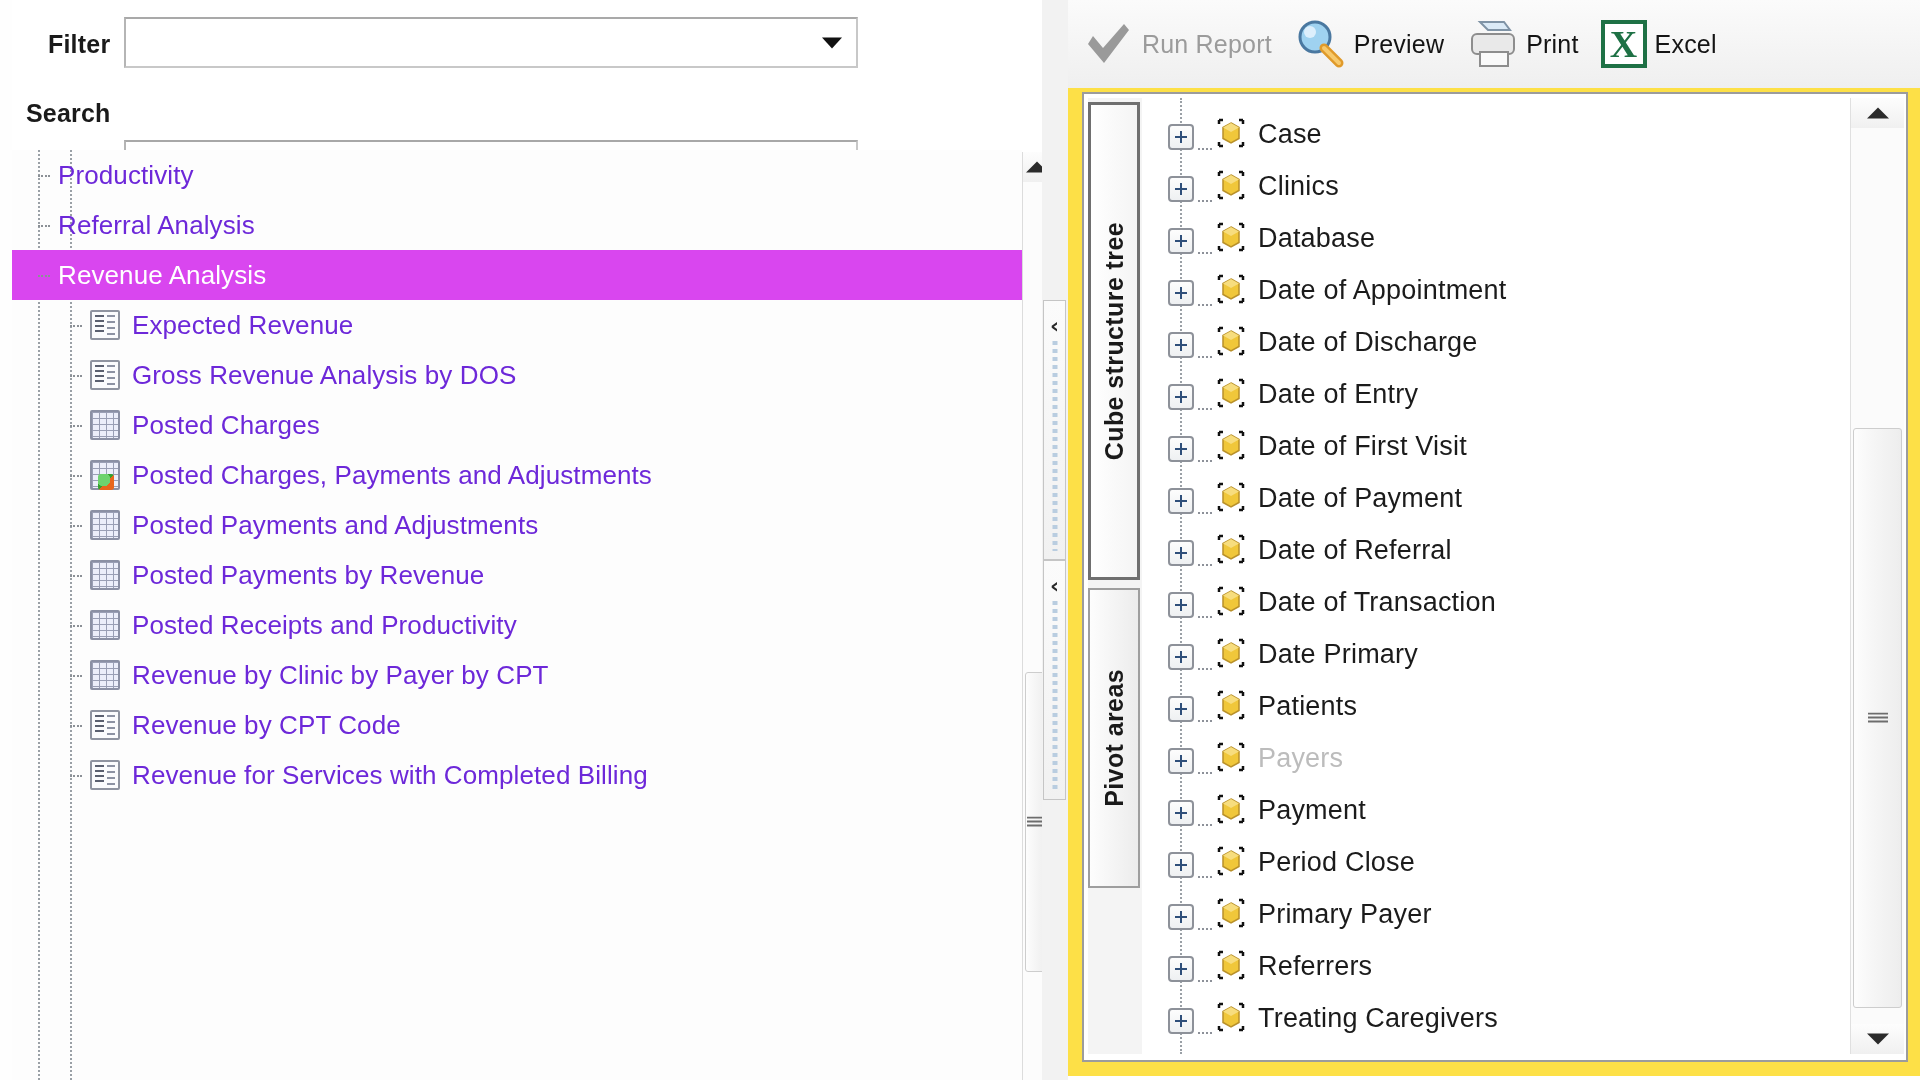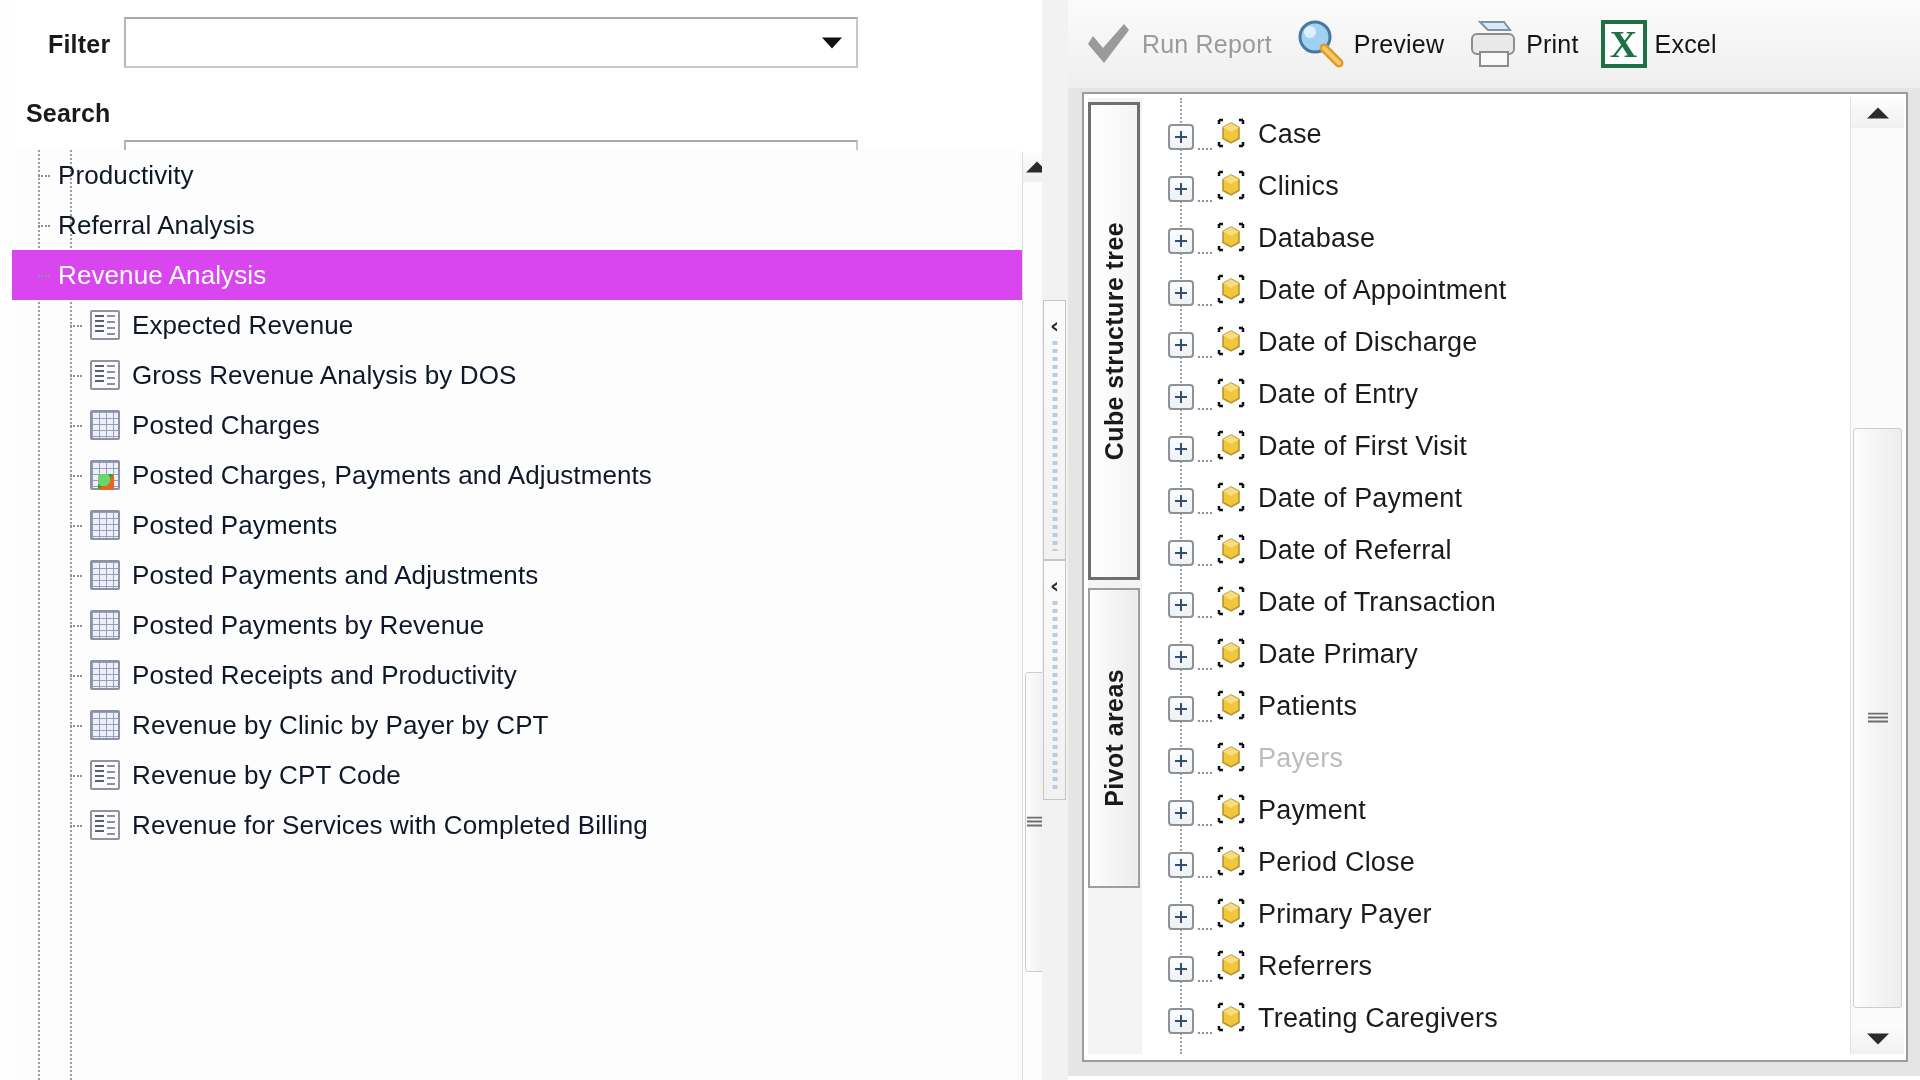--- a/index.html
+++ b/index.html
@@ -83,21 +83,21 @@
   .rt-row.level0 { padding-left: 46px; }
   .rt-row.level1 { padding-left: 78px; }
 
   .rt-row.selected {
     background: #d946ef;
   }
   .rt-row.selected .rt-label { color: #ffffff; }
 
   .rt-label {
     font-size: 26px;
-    color: #0f172a;
+    color: #6d28d9;
     letter-spacing: 0.1px;
   }
 
   
   .dotline-v {
     position: absolute;
     left: 26px; top: 0; bottom: 0;
     width: 0;
     border-left: 2px dotted #9aa0a6;
   }
@@ -239,21 +239,21 @@
     width: 5px;
     background: linear-gradient(#b9cde0 0 4px, transparent 4px 8px) repeat-y;
     background-size: 100% 8px;
   }
 
   
   #right-pane {
     position: absolute;
     left: 1068px; top: 0;
     width: 852px; height: 1076px;
-    background: #e5e5e5;
+    background: #fde047;
   }
 
   
   #toolbar {
     position: absolute; left: 0; top: 0;
     width: 852px; height: 88px;
     background: linear-gradient(#fbfbfb, #efefef);
     display: flex;
     align-items: center;
     padding-left: 14px;
@@ -465,25 +465,20 @@
           </div>
           <div class="rt-row level1">
             <span class="dash-h"></span>
             <span class="ico ico-grid"></span>
             <span class="rt-label">Posted Charges</span>
           </div>
           <div class="rt-row level1">
             <span class="dash-h"></span>
             <span class="ico ico-grid ico-grid-badge"></span>
             <span class="rt-label">Posted Charges, Payments and Adjustments</span>
-          </div>
-          <div class="rt-row level1">
-            <span class="dash-h"></span>
-            <span class="ico ico-grid"></span>
-            <span class="rt-label">Posted Payments</span>
           </div>
           <div class="rt-row level1">
             <span class="dash-h"></span>
             <span class="ico ico-grid"></span>
             <span class="rt-label">Posted Payments and Adjustments</span>
           </div>
           <div class="rt-row level1">
             <span class="dash-h"></span>
             <span class="ico ico-grid"></span>
             <span class="rt-label">Posted Payments by Revenue</span>

